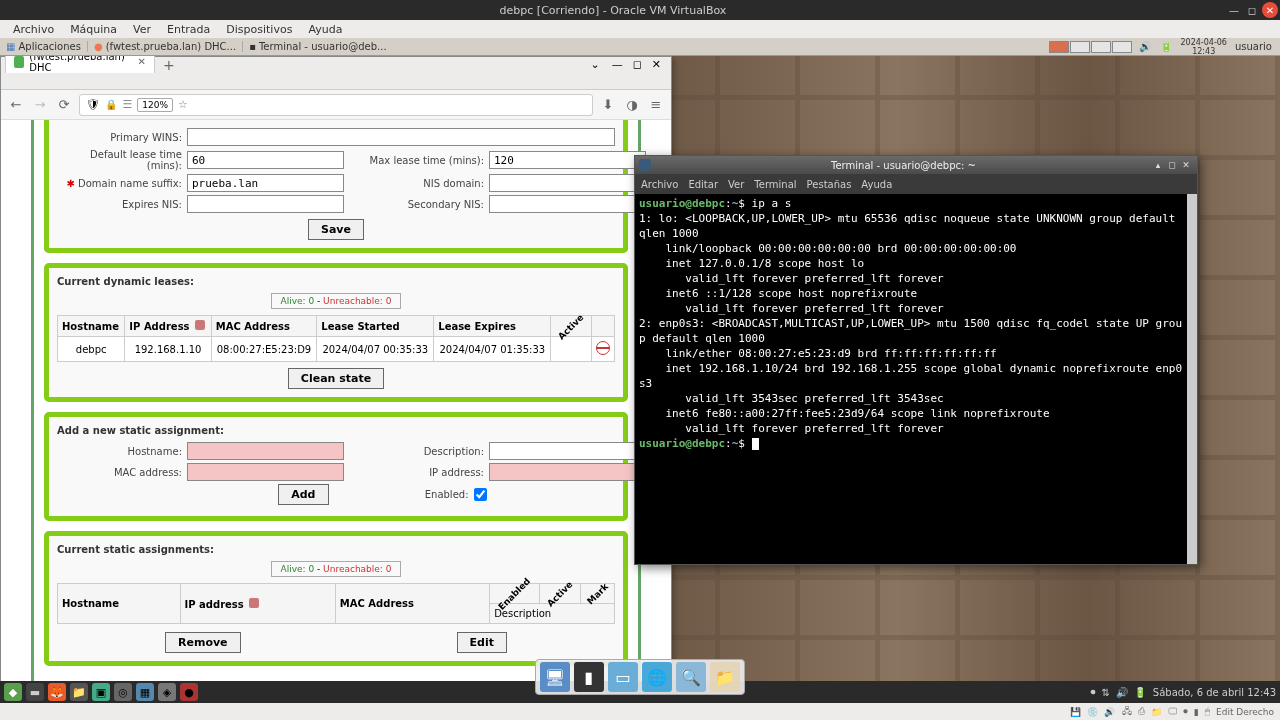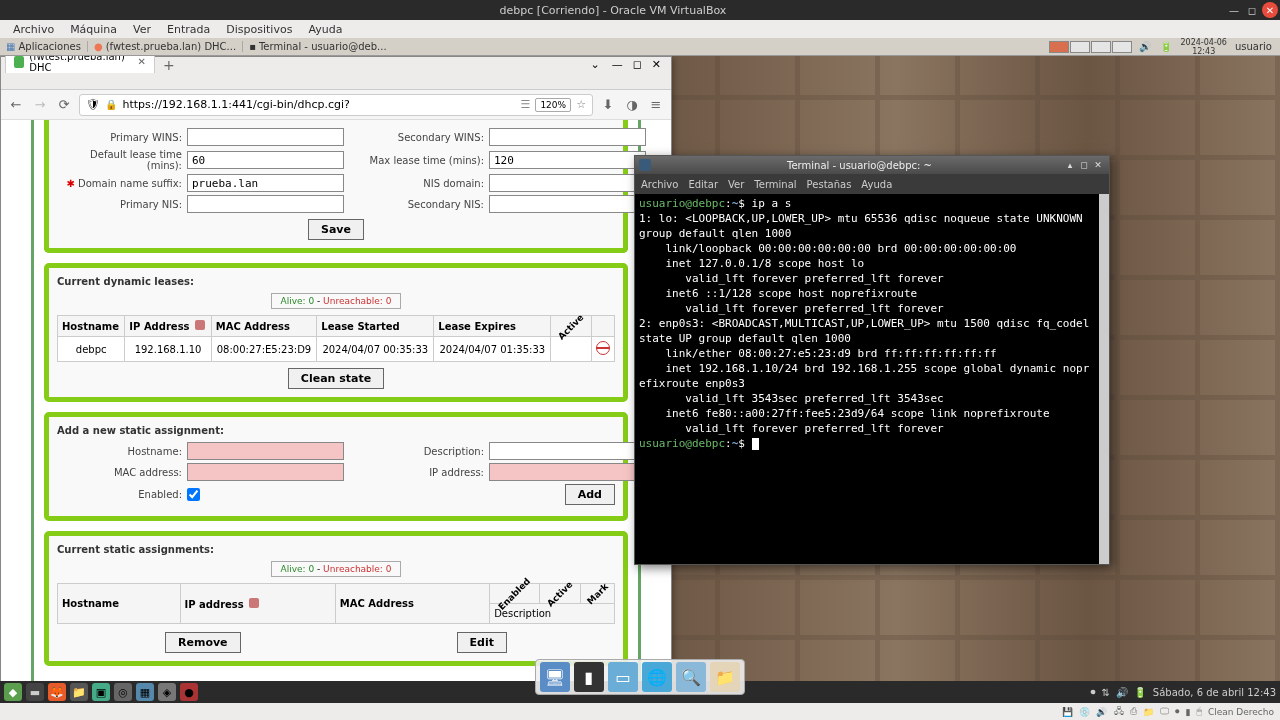--- a/index.html
+++ b/index.html
@@ -64,29 +64,29 @@
 .alive { color: #2a8a2a; }
 .unreach { color: #c33; }
 .dtable { width: 100%; border-collapse: collapse; font-size: 10px; }
 .dtable th, .dtable td { border: 1px solid #ccc; padding: 4px; text-align: left; background: #fff; }
 .dtable th { background: #f5f5f5; font-weight: bold; }
 .rot-head { transform: rotate(-45deg); display: inline-block; font-size: 9px; white-space: nowrap; }
 .sort-icon { display: inline-block; width: 10px; height: 10px; background: #c77; border-radius: 2px; margin-left: 2px; }
 .del-icon { display: inline-block; width: 14px; height: 14px; background: linear-gradient(#fff 45%, #c33 45%, #c33 55%, #fff 55%); border: 1px solid #c33; border-radius: 7px; }
 
 
-.terminal-window { position: absolute; top: 155px; left: 634px; width: 476px; height: 410px; background: #000; border: 1px solid #555; box-shadow: 3px 3px 10px rgba(0,0,0,0.5); z-index: 50; }
+.terminal-window { position: absolute; top: 155px; left: 634px; width: 564px; height: 410px; background: #000; border: 1px solid #555; box-shadow: 3px 3px 10px rgba(0,0,0,0.5); z-index: 50; }
 .term-titlebar { height: 18px; background: linear-gradient(#6a6a6a, #4a4a4a); display: flex; align-items: center; padding: 0 4px; }
 .term-title-icon { width: 12px; height: 12px; background: #3a5a7a; border-radius: 2px; margin-right: 5px; }
 .term-title { flex: 1; text-align: center; font-size: 10px; color: #eee; }
 .term-ctrl { width: 14px; height: 14px; display: flex; align-items: center; justify-content: center; color: #ddd; cursor: pointer; font-size: 9px; }
 .term-menubar { height: 20px; background: #3a3a3a; display: flex; align-items: center; padding: 0 6px; gap: 10px; }
 .term-menu { font-size: 10px; color: #ccc; cursor: pointer; }
 .term-body { background: #000; color: #fff; font-family: "DejaVu Sans Mono", monospace; font-size: 11px; line-height: 15px; padding: 2px 4px; height: calc(100% - 38px); overflow: hidden; white-space: pre-wrap; word-break: break-all; border-right: 10px solid #ccc; }
-.prompt-user { color: #6bb96b; font-weight: normal; }
+.prompt-user { color: #6bb96b; font-weight: bold; }
 .prompt-path { color: #7aa8d8; font-weight: bold; }
 .cursor { display: inline-block; width: 7px; height: 12px; background: #fff; vertical-align: text-bottom; }
 
 
 .dock { position: absolute; bottom: 25px; left: 50%; transform: translateX(-50%); height: 36px; background: rgba(240,240,240,0.9); border: 1px solid #aaa; border-radius: 4px; display: flex; align-items: center; padding: 2px 4px; gap: 4px; z-index: 200; }
 .dock-item { width: 30px; height: 30px; background: #5a8cc5; border-radius: 3px; display: flex; align-items: center; justify-content: center; cursor: pointer; font-size: 16px; color: #fff; }
 
 
 .guest-taskbar { position: absolute; bottom: 17px; left: 0; right: 0; height: 22px; background: #2a2a2a; display: flex; align-items: center; padding: 0 4px; gap: 4px; z-index: 150; }
 .gtb-btn { width: 18px; height: 18px; display: flex; align-items: center; justify-content: center; cursor: pointer; border-radius: 3px; }
@@ -162,42 +162,37 @@
       <span style="padding:0 4px;">✕</span>
     </div>
   </div>
   <div class="browser-toolbar">
     <div class="nav-btn">←</div>
     <div class="nav-btn" style="opacity:0.4;">→</div>
     <div class="nav-btn">⟳</div>
     <div class="url-bar">
       <span>🛡</span>
       <span class="url-lock">🔒</span>
-      <span class="url-text">https://192.168.1.1:441/cgi-bin/dhcp.cgi?</span>
       <span style="color:#888;">☰</span>
       <span class="zoom-badge">120%</span>
       <span style="color:#888;">☆</span>
     </div>
     <div class="nav-btn">⬇</div>
     <div class="nav-btn">◑</div>
     <div class="nav-btn">≡</div>
   </div>
   <div class="browser-content">
    <div class="dhcp-page">
 
     <div class="form-section" style="border-top:none;border-radius:0 0 5px 5px;">
       <div class="form-row">
         <div class="form-col">
               <span class="form-label">Primary WINS:</span>
               <input class="form-input" style="">
             </div>
-        <div class="form-col">
-              <span class="form-label">Secondary WINS:</span>
-              <input class="form-input" style="">
-            </div>
       </div>
       <div class="form-row">
         <div class="form-col">
               <span class="form-label">Default lease time (mins):</span>
               <input class="form-input" value="60" style="">
             </div>
         <div class="form-col">
               <span class="form-label">Max lease time (mins):</span>
               <input class="form-input" value="120" style="">
             </div>
@@ -207,21 +202,21 @@
               <span class="form-label"><span class="red-star">✱</span> <span>Domain name suffix:</span></span>
               <input class="form-input" value="prueba.lan" style="">
             </div>
         <div class="form-col">
               <span class="form-label">NIS domain:</span>
               <input class="form-input" style="">
             </div>
       </div>
       <div class="form-row">
         <div class="form-col">
-              <span class="form-label">Primary NIS:</span>
+              <span class="form-label">Expires NIS:</span>
               <input class="form-input" style="">
             </div>
         <div class="form-col">
               <span class="form-label">Secondary NIS:</span>
               <input class="form-input" style="">
             </div>
       </div>
       <div class="btn-row"><button class="btn" style="font-weight:bold;">Save</button></div>
     </div>
 
@@ -269,26 +264,26 @@
         <div class="form-col">
               <span class="form-label">MAC address:</span>
               <input class="form-input pink" style="">
             </div>
         <div class="form-col">
               <span class="form-label">IP address:</span>
               <input class="form-input pink" style="">
             </div>
       </div>
       <div class="form-row">
+        <div class="form-col" style="justify-content:flex-end;">
+              <button class="btn" style="font-weight:bold;">Add</button>
+            </div>
         <div class="form-col">
               <span class="form-label">Enabled:</span>
               <input type="checkbox" checked="" style="">
-            </div>
-        <div class="form-col" style="justify-content:flex-end;">
-              <button class="btn" style="font-weight:bold;">Add</button>
             </div>
       </div>
     </div>
 
     <div class="form-section">
       <div class="section-title">Current static assignments:</div>
       <div class="status-line"><span class="status-box"><span class="alive">Alive: 0</span> - <span class="unreach">Unreachable: 0</span></span></div>
       <table class="dtable">
         <tbody>
               <tr>
@@ -377,14 +372,14 @@
   <span>💾</span>
   <span>💿</span>
   <span>🔊</span>
   <span>🖧</span>
   <span>⎙</span>
   <span>📁</span>
   <span>🖵</span>
   <span>⏺</span>
   <span>▮</span>
   <span>🖱</span>
-  <span>Clean Derecho</span>
+  <span>Edit Derecho</span>
 </div>
 
 </body></html>

